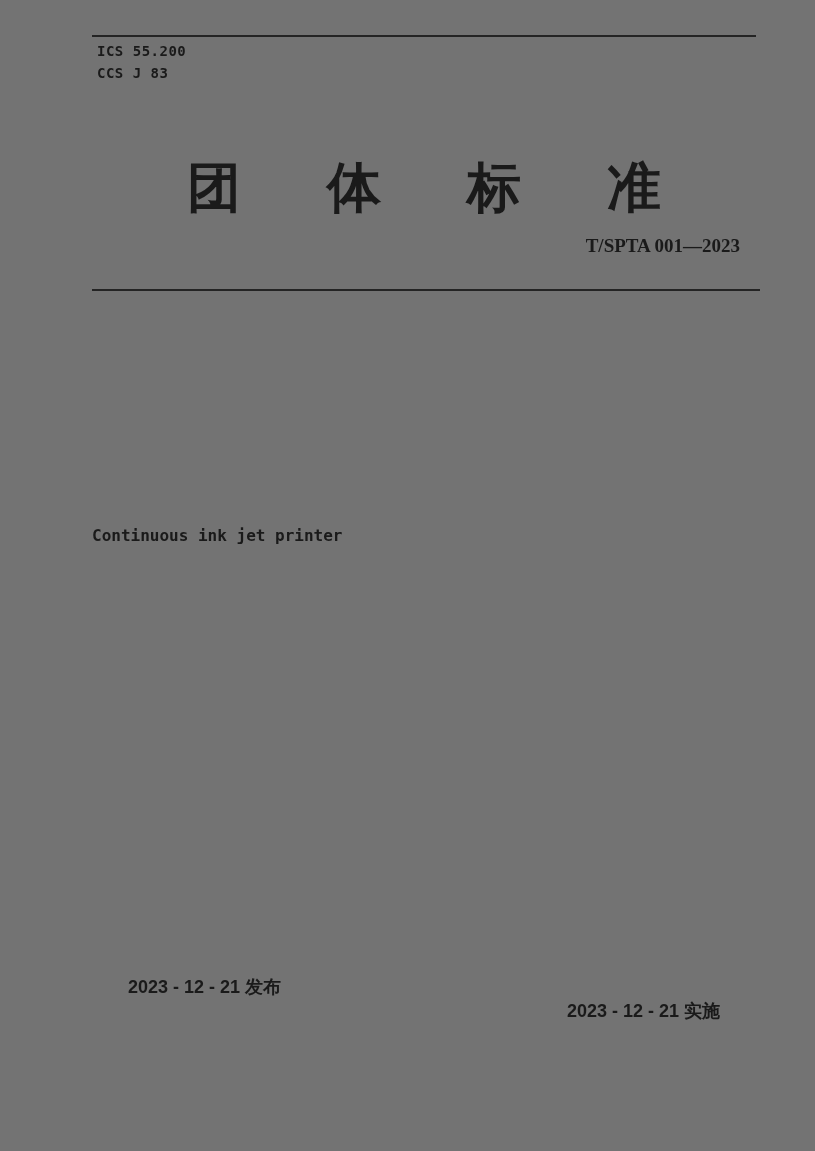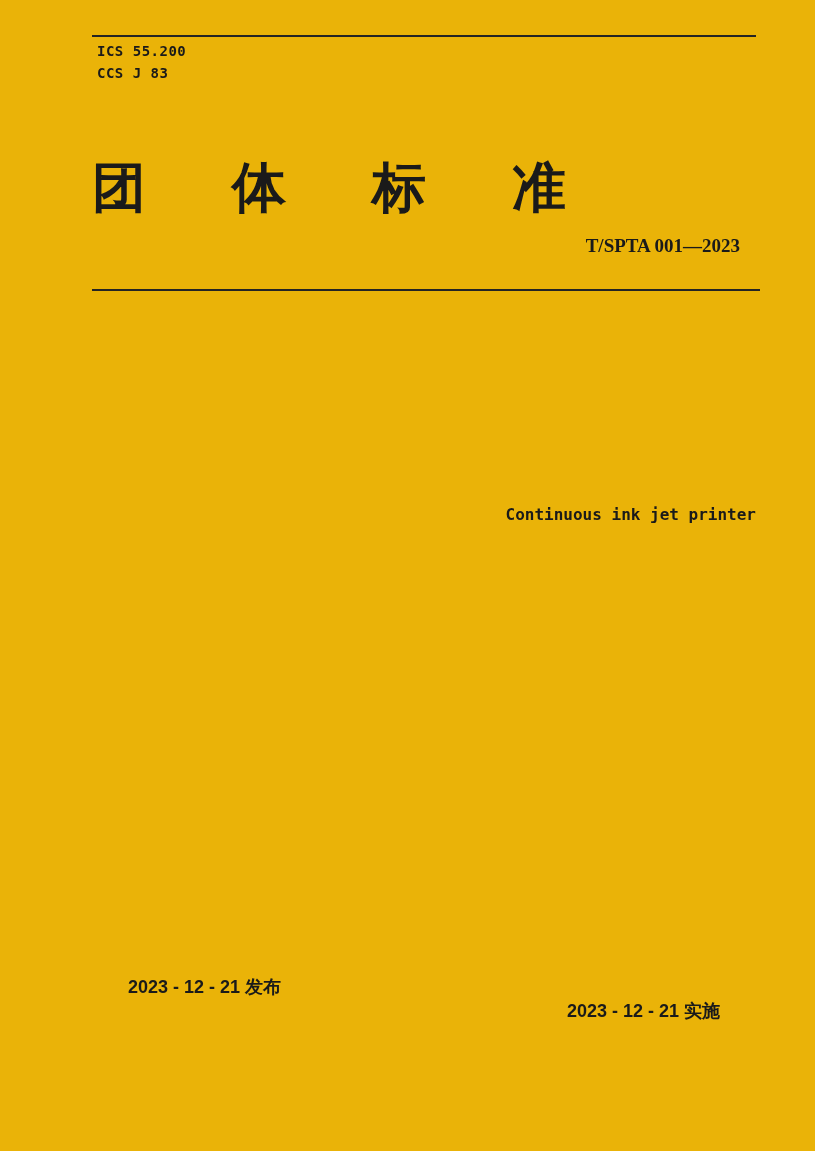--- a/index.html
+++ b/index.html
@@ -6,21 +6,21 @@
     margin: 0;
     padding: 0;
     background: #ffffff;
     font-family: "Liberation Sans", sans-serif;
     color: #1a1a1a;
   }
   .page {
     position: relative;
     width: 815px;
     height: 1151px;
-    background: #eab308;
+    background: #737373;
     overflow: hidden;
   }
   
   .content-col {
     position: absolute;
     left: 92px;
     width: 664px;
   }
   .rule {
     position: absolute;
@@ -40,20 +40,21 @@
     font-family: "DejaVu Sans Mono", "Liberation Mono", monospace;
     font-weight: bold;
     font-stretch: condensed;
     white-space: nowrap;
   }
   .ics { top: 43px; }
   .ccs { top: 65px; }
 
   .std-type-row {
     top: 158px;
+    text-align: center;
     line-height: 1.1;
   }
   .std-type {
     display: inline-block;
     font-size: 54px;
     font-weight: bold;
     letter-spacing: 86px;
     margin-right: -86px;
     white-space: nowrap;
   }
@@ -79,22 +80,22 @@
   .title-zh {
     display: inline-block;
     font-size: 38px;
     font-weight: bold;
     letter-spacing: 16px;
     margin-right: -16px;
     white-space: nowrap;
   }
 
   .title-en-row {
-    top: 505px;
-    text-align: right;
+    top: 526px;
+    text-align: left;
   }
   .title-en {
     font-size: 16px;
     font-weight: bold;
     font-family: "DejaVu Sans Mono", "Liberation Mono", monospace;
     letter-spacing: 0px;
     white-space: nowrap;
   }
 
   .date {

